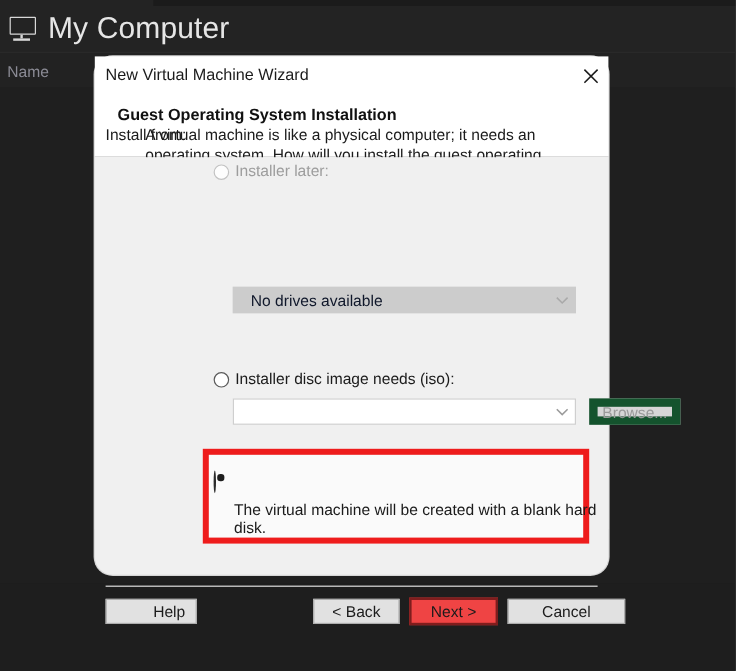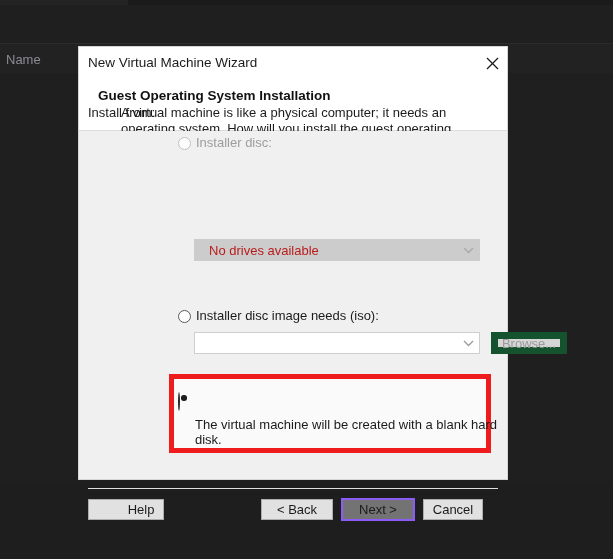--- a/index.html
+++ b/index.html
@@ -112,20 +112,21 @@
   
   #dialog {
     position: absolute;
     left: 79px;
     top: 47px;
     width: 428px;
     height: 432px;
     background: #f0f0f0;
     box-sizing: border-box;
     box-shadow: 0 0 0 1px #d6d6d6;
+    border-radius: 15px;
   }
   .dlg-header {
     position: absolute;
     left: 0; top: 0;
     width: 428px;
     height: 83px;
     background: #ffffff;
     box-sizing: border-box;
   }
   .dlg-header-sep {
@@ -236,21 +237,21 @@
     background: #cccccc;
     border: 1px solid #cccccc;
   }
   .combo.enabled {
     background: #ffffff;
     border: 1px solid #cfcfcf;
   }
   .combo-text {
     margin-left: 14px;
     font-size: 13px;
-    color: #b91c1c;
+    color: #0f172a;
     flex: 1;
     white-space: nowrap;
     overflow: hidden;
   }
   .combo.enabled .combo-text { margin-left: 6px; color: #1b1b1b; }
   .combo-arrow {
     width: 22px;
     display: flex;
     align-items: center;
     justify-content: center;
@@ -268,22 +269,22 @@
     justify-content: center;
     font-family: "Liberation Sans", sans-serif;
     padding: 0;
   }
   .btn.disabled {
     background: #d6d6d6;
     border: 7px solid #14532d;
     color: #9a9a9a;
   }
   .btn.default {
-    border: 2px solid #8b5cf6;
-    background: #737373;
+    border: 2px solid #7f1d1d;
+    background: #ef4444;
   }
 
   
   .red-box {
     position: absolute;
     left: 90px;
     top: 327px;
     width: 322px;
     height: 79px;
     box-sizing: border-box;
@@ -316,20 +317,28 @@
   }
 </style>
 </head>
 <body>
 
 <div id="app">
 
   <div class="bg-topstrip"></div>
   <div class="bg-topstrip2"></div>
 
+  <div class="bg-titlebar">
+    <div class="bg-title-icon">
+      <div class="screen"></div>
+      <div class="stand"></div>
+      <div class="base"></div>
+    </div>
+    <div class="bg-title-text">My Computer</div>
+  </div>
 
   <div class="bg-colhdr"></div>
   <div class="bg-colhdr-sep"></div>
   <div class="bg-colhdr-label">Name</div>
   <div class="bg-list"></div>
   <div class="bg-bottom"></div>
 
   <div id="dialog">
 
     <div class="dlg-header"></div>
@@ -347,21 +356,21 @@
     <div class="dlg-heading">Guest Operating System Installation</div>
     <div class="dlg-sub">A virtual machine is like a physical computer; it needs an operating system. How will you install the guest operating system?</div>
 
     <div class="dlg-body"></div>
 
     <div class="label-install-from">Install from:</div>
 
     
     <div class="radio-row" style="left:99px; top:89px;">
       <span class="radio disabled"></span>
-      <span class="radio-label disabled">Installer disc:</span>
+      <span class="radio-label disabled">Installer later:</span>
     </div>
 
     <div class="combo disabled" style="left:115px; top:192px; width:286px; height:22px;">
       <span class="combo-text">No drives available</span>
       <span class="combo-arrow">
         <svg width="11" height="7" viewBox="0 0 11 7" aria-hidden="true">
           <polyline points="1,1 5.5,5.5 10,1" fill="none" stroke="#a9a9a9" stroke-width="1.3"></polyline>
         </svg>
       </span>
     </div>
@@ -388,16 +397,16 @@
 
     <span class="radio checked opt3-radio"></span>
     <span class="opt3-sub">The virtual machine will be created with a blank hard disk.</span>
 
     
     <div class="footer-sep"></div>
 
     <button class="btn" style="left:9px; top:452px; width:76px; height:21px;padding-left:30px;">Help</button>
     <button class="btn" style="left:182px; top:452px; width:72px; height:21px;">&lt; Back</button>
     <button class="btn default" style="left:262px; top:451px; width:74px; height:23px;">Next &gt;</button>
-    <button class="btn" style="left:344px; top:452px; width:60px; height:21px;">Cancel</button>
+    <button class="btn" style="left:344px; top:452px; width:98px; height:21px;">Cancel</button>
 
   </div>
 </div>
 
 </body></html>

